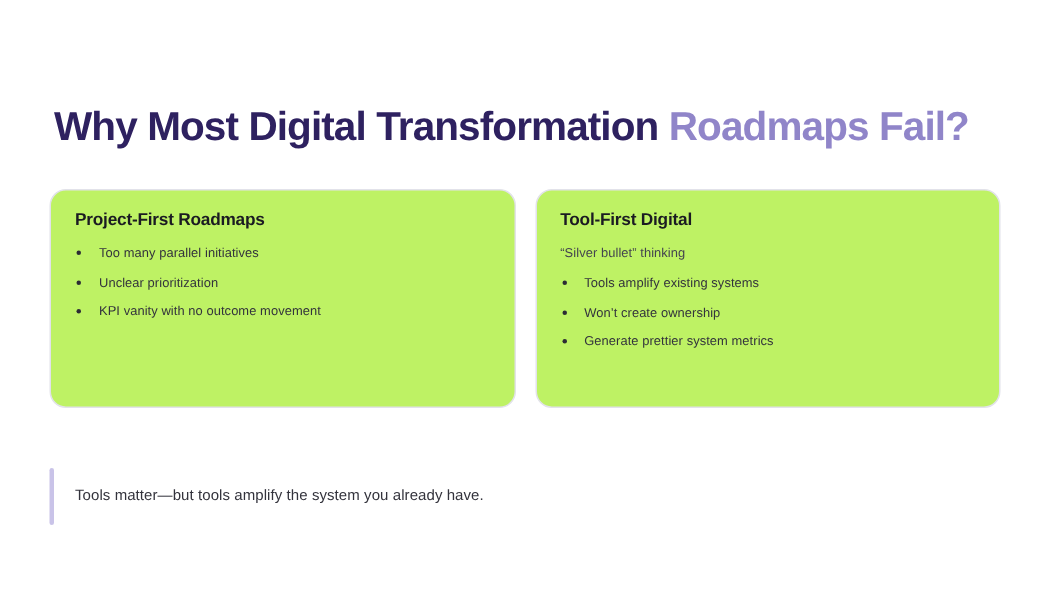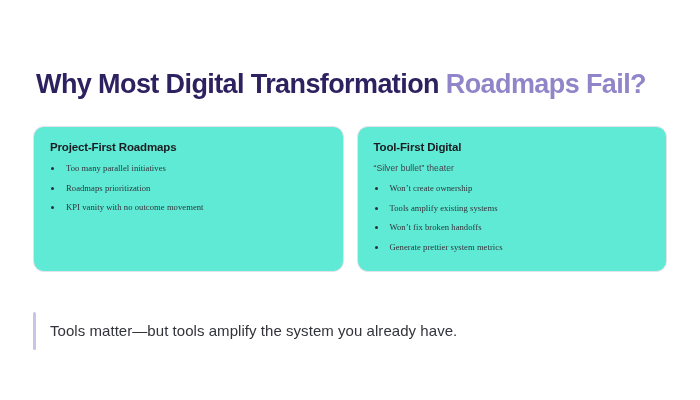--- a/index.html
+++ b/index.html
@@ -45,21 +45,21 @@
     position: absolute;
     left: 33px;
     top: 126px;
     width: 634px;
     display: flex;
     gap: 13px;
   }
   .card {
     flex: 1 1 0;
     box-sizing: border-box;
-    background: #5eead4;
+    background: #bef264;
     border: 1px solid #e2e2ea;
     border-radius: 11px;
     padding: 14px 16px 16px 16px;
     min-height: 146px;
   }
   .card-heading {
     font-size: 11.5px;
     font-weight: bold;
     color: #1b1b22;
     letter-spacing: -0.15px;
@@ -77,21 +77,20 @@
     padding: 0;
   }
   .card-list li {
     position: relative;
     padding-left: 16px;
     font-size: 8.6px;
     color: #33333c;
     letter-spacing: 0.05px;
     line-height: 11px;
     margin-bottom: 8.5px;
-    font-family: Liberation Serif, serif;
   }
   .card-list li:last-child {
     margin-bottom: 0;
   }
   .bullet-dot {
     position: absolute;
     left: 1px;
     top: 4px;
     width: 3px;
     height: 3px;
@@ -110,21 +109,21 @@
   }
   .callout-bar {
     width: 3px;
     height: 38px;
     background: #c9c3e8;
     border-radius: 2px;
     flex: 0 0 auto;
   }
   .callout-text {
     margin-left: 14px;
-    font-size: 15px;
+    font-size: 10px;
     color: #33333c;
     letter-spacing: 0.05px;
     line-height: 12px;
   }
 </style>
 </head>
 <body>
 
 <div class="slide">
 
@@ -136,44 +135,40 @@
 
     <div class="card">
       <div class="card-heading">Project-First Roadmaps</div>
       <ul class="card-list">
         <li>
           <span class="bullet-dot"></span>
           <span>Too many parallel initiatives</span>
         </li>
         <li>
           <span class="bullet-dot"></span>
-          <span>Roadmaps prioritization</span>
+          <span>Unclear prioritization</span>
         </li>
         <li>
           <span class="bullet-dot"></span>
           <span>KPI vanity with no outcome movement</span>
         </li>
       </ul>
     </div>
 
     <div class="card">
       <div class="card-heading">Tool-First Digital</div>
-      <div class="card-sub">“Silver bullet” theater</div>
+      <div class="card-sub">“Silver bullet” thinking</div>
       <ul class="card-list">
-        <li>
-          <span class="bullet-dot"></span>
-          <span>Won’t create ownership</span>
-        </li>
         <li>
           <span class="bullet-dot"></span>
           <span>Tools amplify existing systems</span>
         </li>
         <li>
           <span class="bullet-dot"></span>
-          <span>Won’t fix broken handoffs</span>
+          <span>Won’t create ownership</span>
         </li>
         <li>
           <span class="bullet-dot"></span>
           <span>Generate prettier system metrics</span>
         </li>
       </ul>
     </div>
 
   </div>
 

